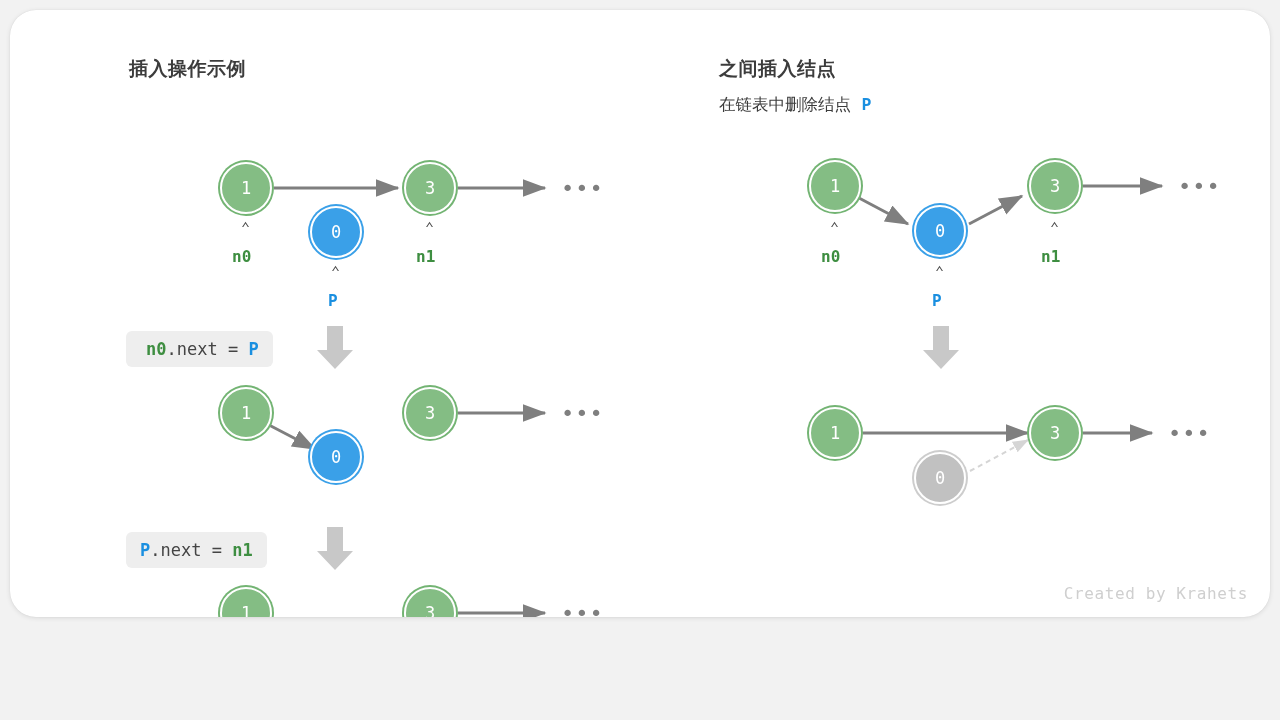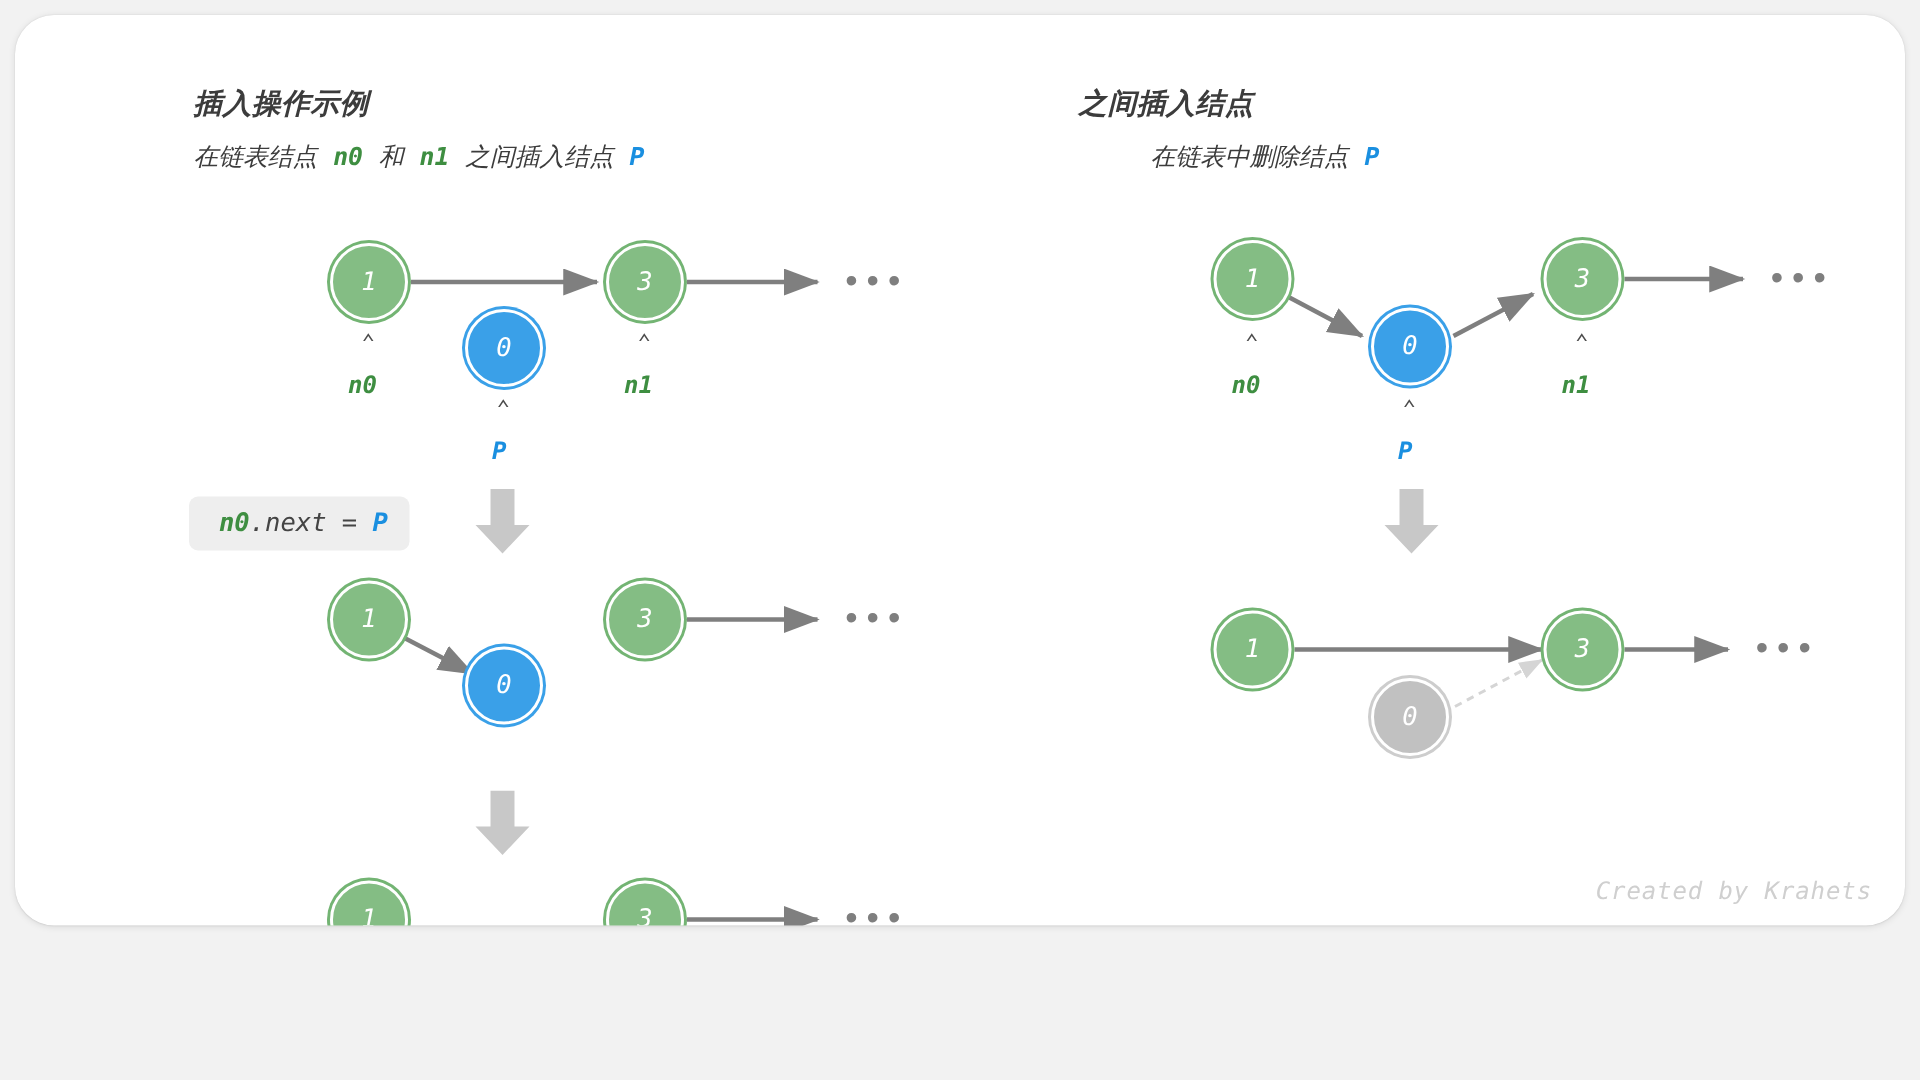--- a/index.html
+++ b/index.html
@@ -16,21 +16,20 @@
   #card {
     position: absolute;
     left: 10px;
     top: 10px;
     width: 1260px;
     height: 607px;
     background: #ffffff;
     border-radius: 26px;
     box-shadow: 0 1px 5px rgba(0,0,0,0.10), 0 0 1px rgba(0,0,0,0.12);
     overflow: hidden;
-    font-style: italic;
   }
   .panel { position: absolute; top: 0; height: 700px; }
   #panel-insert { left: 0; width: 630px; }
   #panel-delete { left: 630px; width: 630px; }
 
   .panel-title {
     position: absolute;
     font-size: 19px;
     font-weight: bold;
     color: #3c3c3c;
@@ -141,28 +140,20 @@
 </style>
 </head>
 <body>
 
 <div id="card">
 
   <div class="panel" id="panel-insert">
 
     <div class="panel-title" style="left:119px; top:46px;">插入操作示例</div>
 
-    <div class="panel-subtitle" style="left:119px; top:84px;">
-      <span>在链表结点</span>
-      <span class="mono tok-green" style="margin:0 6px;">n0</span>
-      <span>和</span>
-      <span class="mono tok-green" style="margin:0 6px;">n1</span>
-      <span>之间插入结点</span>
-      <span class="mono tok-blue" style="margin-left:6px;">P</span>
-    </div>
 
     <svg class="conn" style="left:0; top:140px; width:630px; height:80px;">
       <defs>
         <marker id="ah-gray" markerWidth="9" markerHeight="9" refX="7.5" refY="3" orient="auto">
           <path d="M0,0 L8,3 L0,6 z" fill="#7f7f7f"></path>
         </marker>
       </defs>
       <line x1="264" y1="38" x2="388" y2="38" stroke="#7f7f7f" stroke-width="3" marker-end="url(#ah-gray)"></line>
       <line x1="448" y1="38" x2="535" y2="38" stroke="#7f7f7f" stroke-width="3" marker-end="url(#ah-gray)"></line>
     </svg>
@@ -203,20 +194,23 @@
       <span>1</span>
     </div>
     <div class="node blue" style="left:300px; top:421px;">
       <span>0</span>
     </div>
     <div class="node green" style="left:394px; top:377px;">
       <span>3</span>
     </div>
     <div class="dots" style="left:551px; top:393px;">•••</div>
 
+    <div class="code-pill" style="left:116px; top:522px;">
+      <span class="tok-blue" style="font-weight:bold;">P</span><span class="plain">.next = </span><span class="tok-green" style="font-weight:bold;">n1</span>
+    </div>
     <svg class="down-arrow" style="left:305px; top:517px; width:42px; height:45px;">
       <path d="M12,0 L28,0 L28,24 L38,24 L20,43 L2,24 L12,24 Z" fill="#c8c8c8"></path>
     </svg>
 
     <svg class="conn" style="left:0; top:565px; width:630px; height:110px;">
       <line x1="259" y1="50" x2="305" y2="74" stroke="#7f7f7f" stroke-width="3" marker-end="url(#ah-gray)"></line>
       <line x1="350" y1="73" x2="395" y2="49" stroke="#7f7f7f" stroke-width="3" marker-end="url(#ah-gray)"></line>
       <line x1="448" y1="38" x2="535" y2="38" stroke="#7f7f7f" stroke-width="3" marker-end="url(#ah-gray)"></line>
     </svg>
 
@@ -229,21 +223,21 @@
     <div class="node green" style="left:394px; top:577px;">
       <span>3</span>
     </div>
     <div class="dots" style="left:551px; top:593px;">•••</div>
   </div>
 
   <div class="panel" id="panel-delete">
 
     <div class="panel-title" style="left:79px; top:46px;">之间插入结点</div>
 
-    <div class="panel-subtitle" style="left:79px; top:84px;margin-left:48px;">
+    <div class="panel-subtitle" style="left:79px; top:84px;">
       <span>在链表中删除结点</span>
       <span class="mono tok-blue" style="margin-left:6px;">P</span>
     </div>
 
     <svg class="conn" style="left:0; top:140px; width:630px; height:110px;">
       <defs>
         <marker id="ah-gray2" markerWidth="9" markerHeight="9" refX="7.5" refY="3" orient="auto">
           <path d="M0,0 L8,3 L0,6 z" fill="#7f7f7f"></path>
         </marker>
         <marker id="ah-light" markerWidth="9" markerHeight="9" refX="7.5" refY="3" orient="auto">

